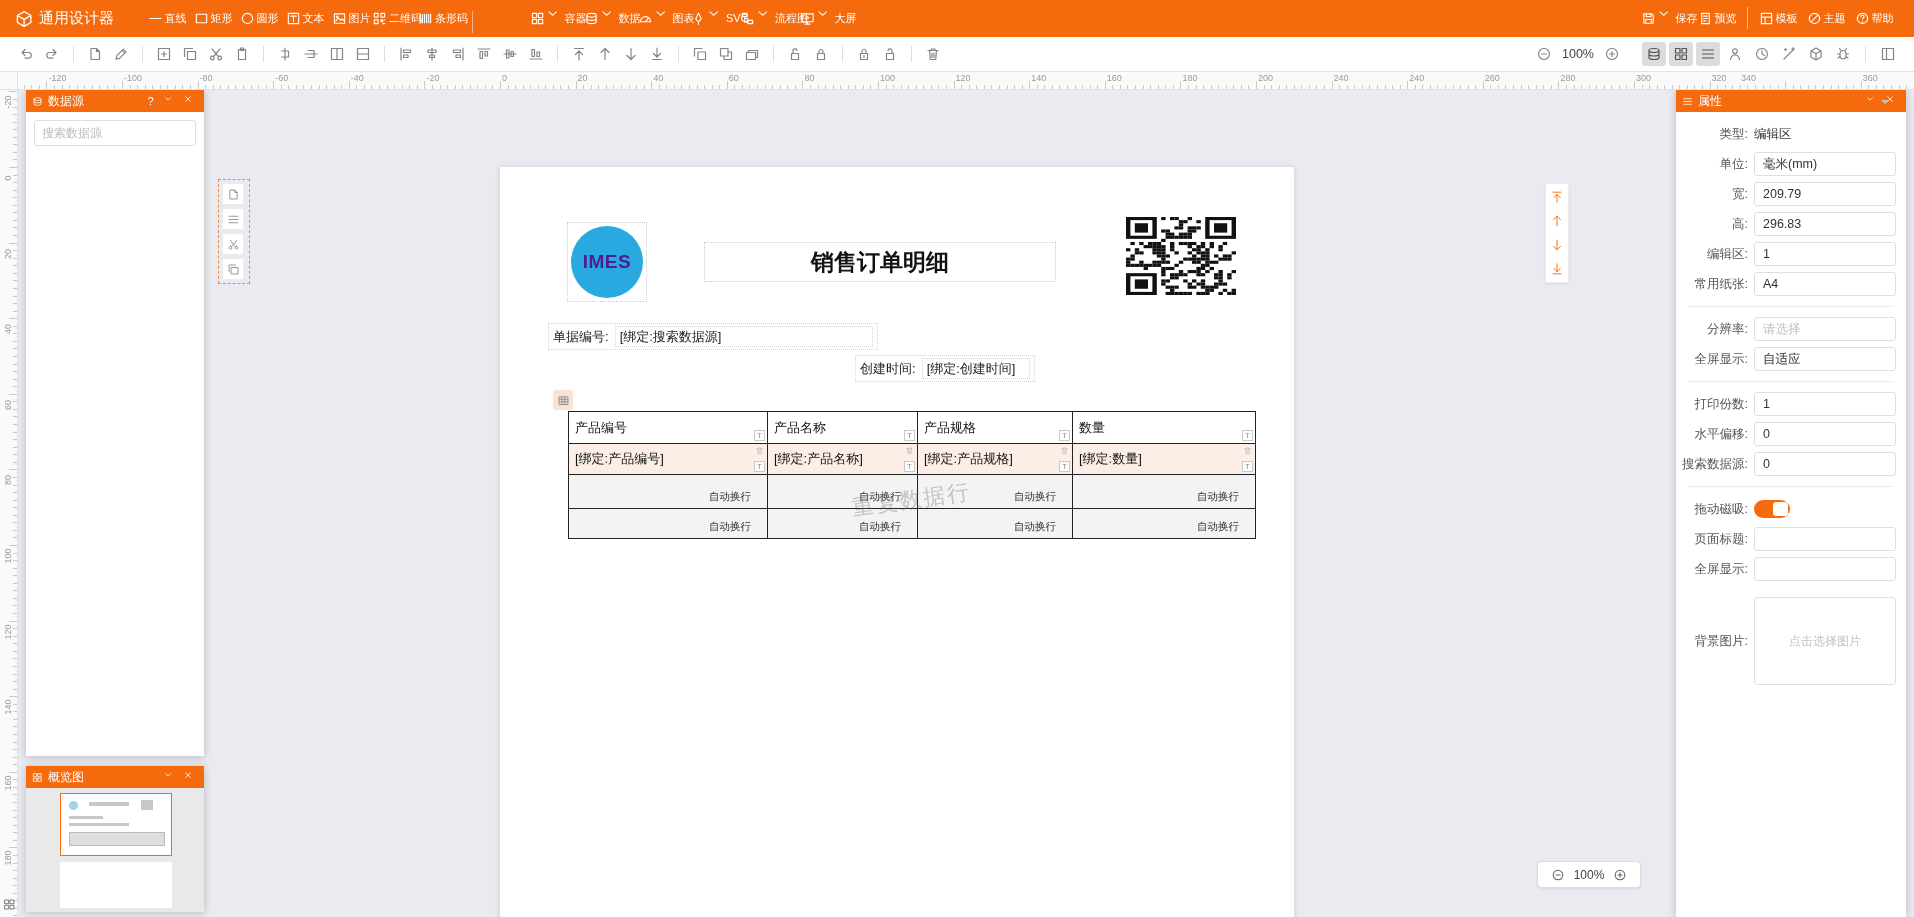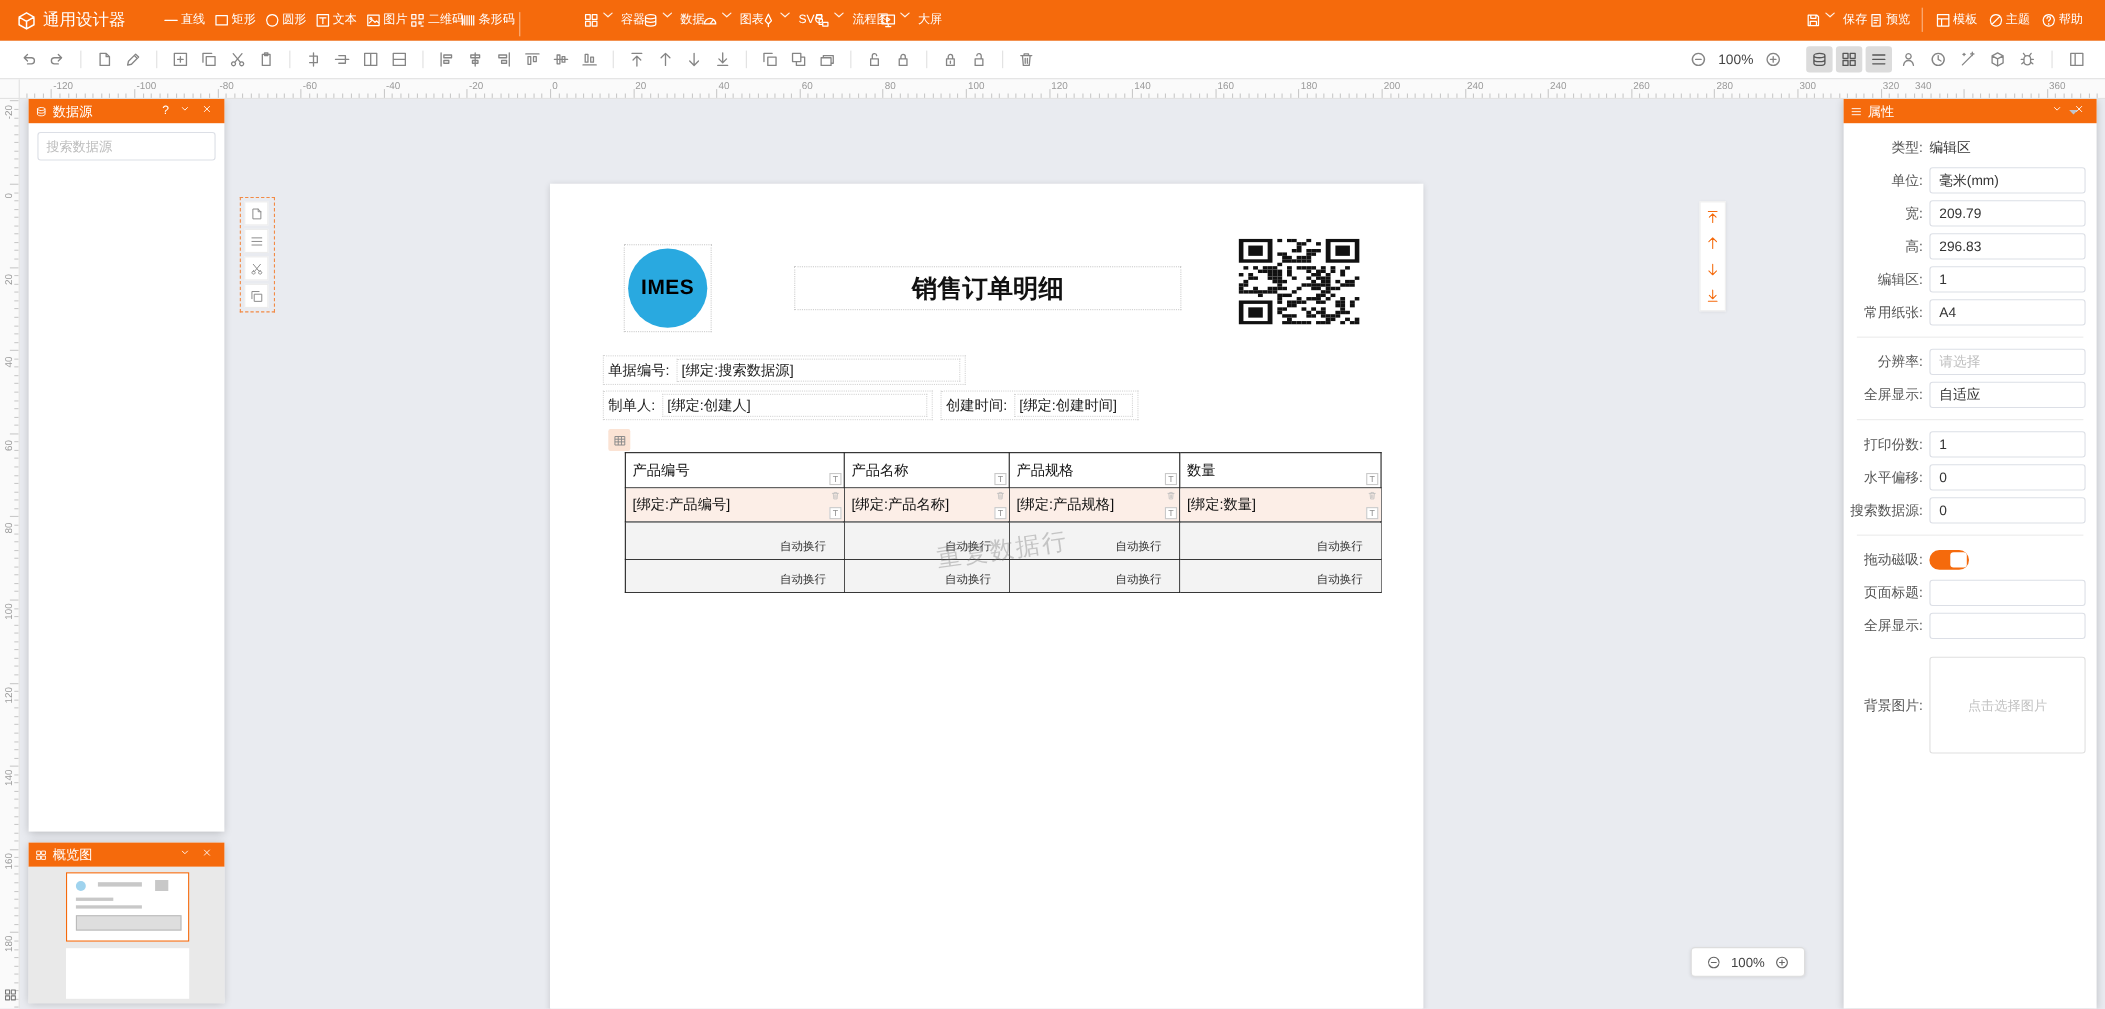--- a/index.html
+++ b/index.html
@@ -39,22 +39,22 @@
 .ruler-h{position:absolute;left:18px;top:72px;width:1896px;height:18px;background:#fafafa;border-bottom:1px solid #e2e2e2;overflow:hidden;z-index:29;}
 .ruler-v{position:absolute;left:0;top:90px;width:18px;height:827px;background:#fafafa;border-right:1px solid #e2e2e2;overflow:hidden;z-index:29;}
 .htick{position:absolute;bottom:0;width:1px;background:#c9c9c9;}
 .hlab{position:absolute;top:1px;font-size:9px;color:#9a9a9a;white-space:nowrap;}
 .vtick{position:absolute;right:0;height:1px;background:#c9c9c9;}
 .vlab{position:absolute;left:-1px;width:18px;height:18px;line-height:18px;text-align:center;font-size:9px;color:#9a9a9a;transform:rotate(-90deg);}
 
 .canvas{position:absolute;left:18px;top:90px;width:1896px;height:827px;background:#e9ebf0;overflow:hidden;z-index:1;}
 .page{position:absolute;left:482px;top:77px;width:794px;height:1060px;background:#fff;box-shadow:0 1px 6px rgba(0,0,0,.14);}
 .logo{position:absolute;left:67px;top:55px;width:80px;height:80px;border:1px dotted #ccc;display:flex;align-items:center;justify-content:center;cursor:move;}
-.logo-circle{width:72px;height:72px;border-radius:50%;background:#29a9e0;color:#000000;display:flex;align-items:center;justify-content:center;font-weight:bold;font-size:19px;letter-spacing:.5px;}
-.doc-title{position:absolute;left:222px;top:75px;width:352px;height:40px;border:1px dotted #ccc;display:flex;align-items:center;justify-content:center;font-size:23px;font-weight:bold;color:#111;cursor:move;}
+.logo-circle{width:72px;height:72px;border-radius:50%;background:#29a9e0;color:#4c1d95;display:flex;align-items:center;justify-content:center;font-weight:bold;font-size:19px;letter-spacing:.5px;}
+.doc-title{position:absolute;left:204px;top:75px;width:352px;height:40px;border:1px dotted #ccc;display:flex;align-items:center;justify-content:center;font-size:23px;font-weight:bold;color:#111;cursor:move;}
 .qrbox{position:absolute;left:626px;top:50px;width:110px;height:78px;cursor:move;}
 .qrbox svg{width:100%;height:100%;}
 .frow{position:absolute;border:1px dotted #d5d5d5;display:flex;align-items:center;font-size:13px;color:#222;padding:0 4px;cursor:move;}
 .frow .flab{margin-right:6px;white-space:nowrap;}
 .fval{flex:1;height:21px;border:1px dotted #d5d5d5;display:flex;align-items:center;padding:0 4px;white-space:nowrap;overflow:hidden;}
 .tblbtn{position:absolute;left:53px;top:223px;width:20px;height:20px;background:#fbe3d4;border-radius:2px;display:flex;align-items:center;justify-content:center;color:#8a8a8a;cursor:pointer;}
 .tblbtn svg{width:13px;height:13px;fill:none;stroke:currentColor;stroke-width:1.1;}
 .dtable{position:absolute;left:68px;top:244px;border-collapse:collapse;table-layout:fixed;}
 .dtable td{border:1px solid #222;position:relative;font-size:13px;color:#111;padding:0 6px;vertical-align:middle;cursor:pointer;}
 .dtable tr.brow td{background:#fceee7;}
@@ -1187,24 +1187,20 @@
           <rect x="0" y="18" width="7" height="7" fill="#111"></rect>
           <rect x="1" y="19" width="5" height="5" fill="#fff"></rect>
           <rect x="2" y="20" width="3" height="3" fill="#111"></rect>
         </svg>
       </div>
 
     <div class="frow" style="left:48px;top:156px;width:330px;height:27px;">
       <span class="flab">单据编号:</span>
       <span class="fval">[绑定:搜索数据源]</span>
     </div>
-    <div class="frow" style="left:48px;top:188px;width:300px;height:27px;">
-      <span class="flab">制单人:</span>
-      <span class="fval">[绑定:创建人]</span>
-    </div>
     <div class="frow" style="left:355px;top:188px;width:180px;height:27px;">
       <span class="flab">创建时间:</span>
       <span class="fval">[绑定:创建时间]</span>
     </div>
 
     <div class="tblbtn">
       <svg viewBox="0 0 16 16">
           <path d="M2.5 3.5h11v9.5h-11z M2.5 6.5h11 M2.5 9.5h11 M6.2 3.5v9.5 M9.8 3.5v9.5"></path>
         </svg>
     </div>

